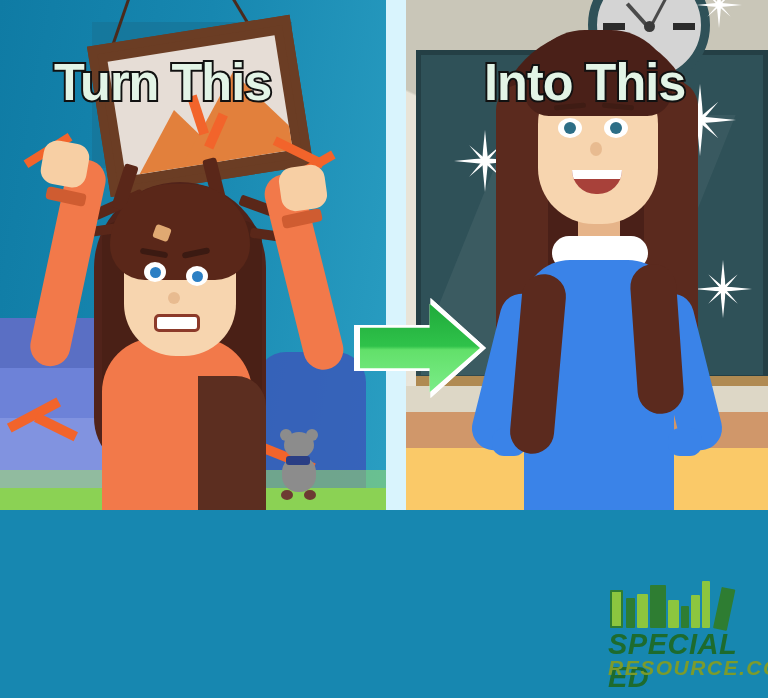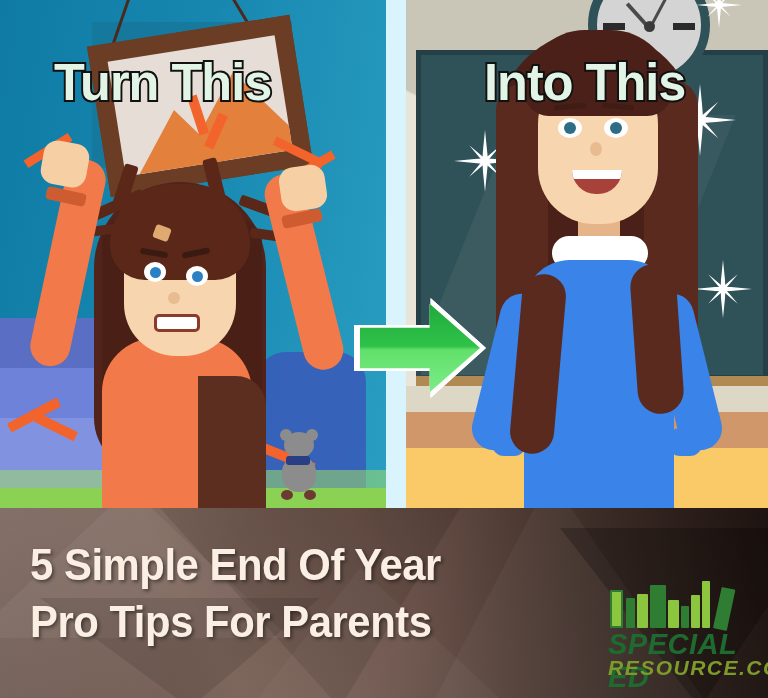--- a/index.html
+++ b/index.html
@@ -515,31 +515,20 @@
 
   <div class="arrow-wrap">
     <div class="arrow-out"></div>
     <div class="arrow-in"></div>
   </div>
 
   <div class="hl hl-left">Turn This</div>
 
   <div class="hl hl-right">Into This</div>
 
-  <div class="banner">
-    <div class="poly p1"></div>
-    <div class="poly p2"></div>
-    <div class="poly p3"></div>
-    <div class="poly p4"></div>
-    <div class="poly p5"></div>
-    <div class="poly p6"></div>
-
-    <div class="banner-title">5 Simple End Of Year
-Pro Tips For Parents</div>
-  </div>
 
   <div class="logo">
     <div class="logo-books">
       <div class="bk bk1"></div>
       <div class="bk bk2"></div>
       <div class="bk bk3"></div>
       <div class="bk bk4"></div>
       <div class="bk bk5"></div>
       <div class="bk bk6"></div>
       <div class="bk bk7"></div>

